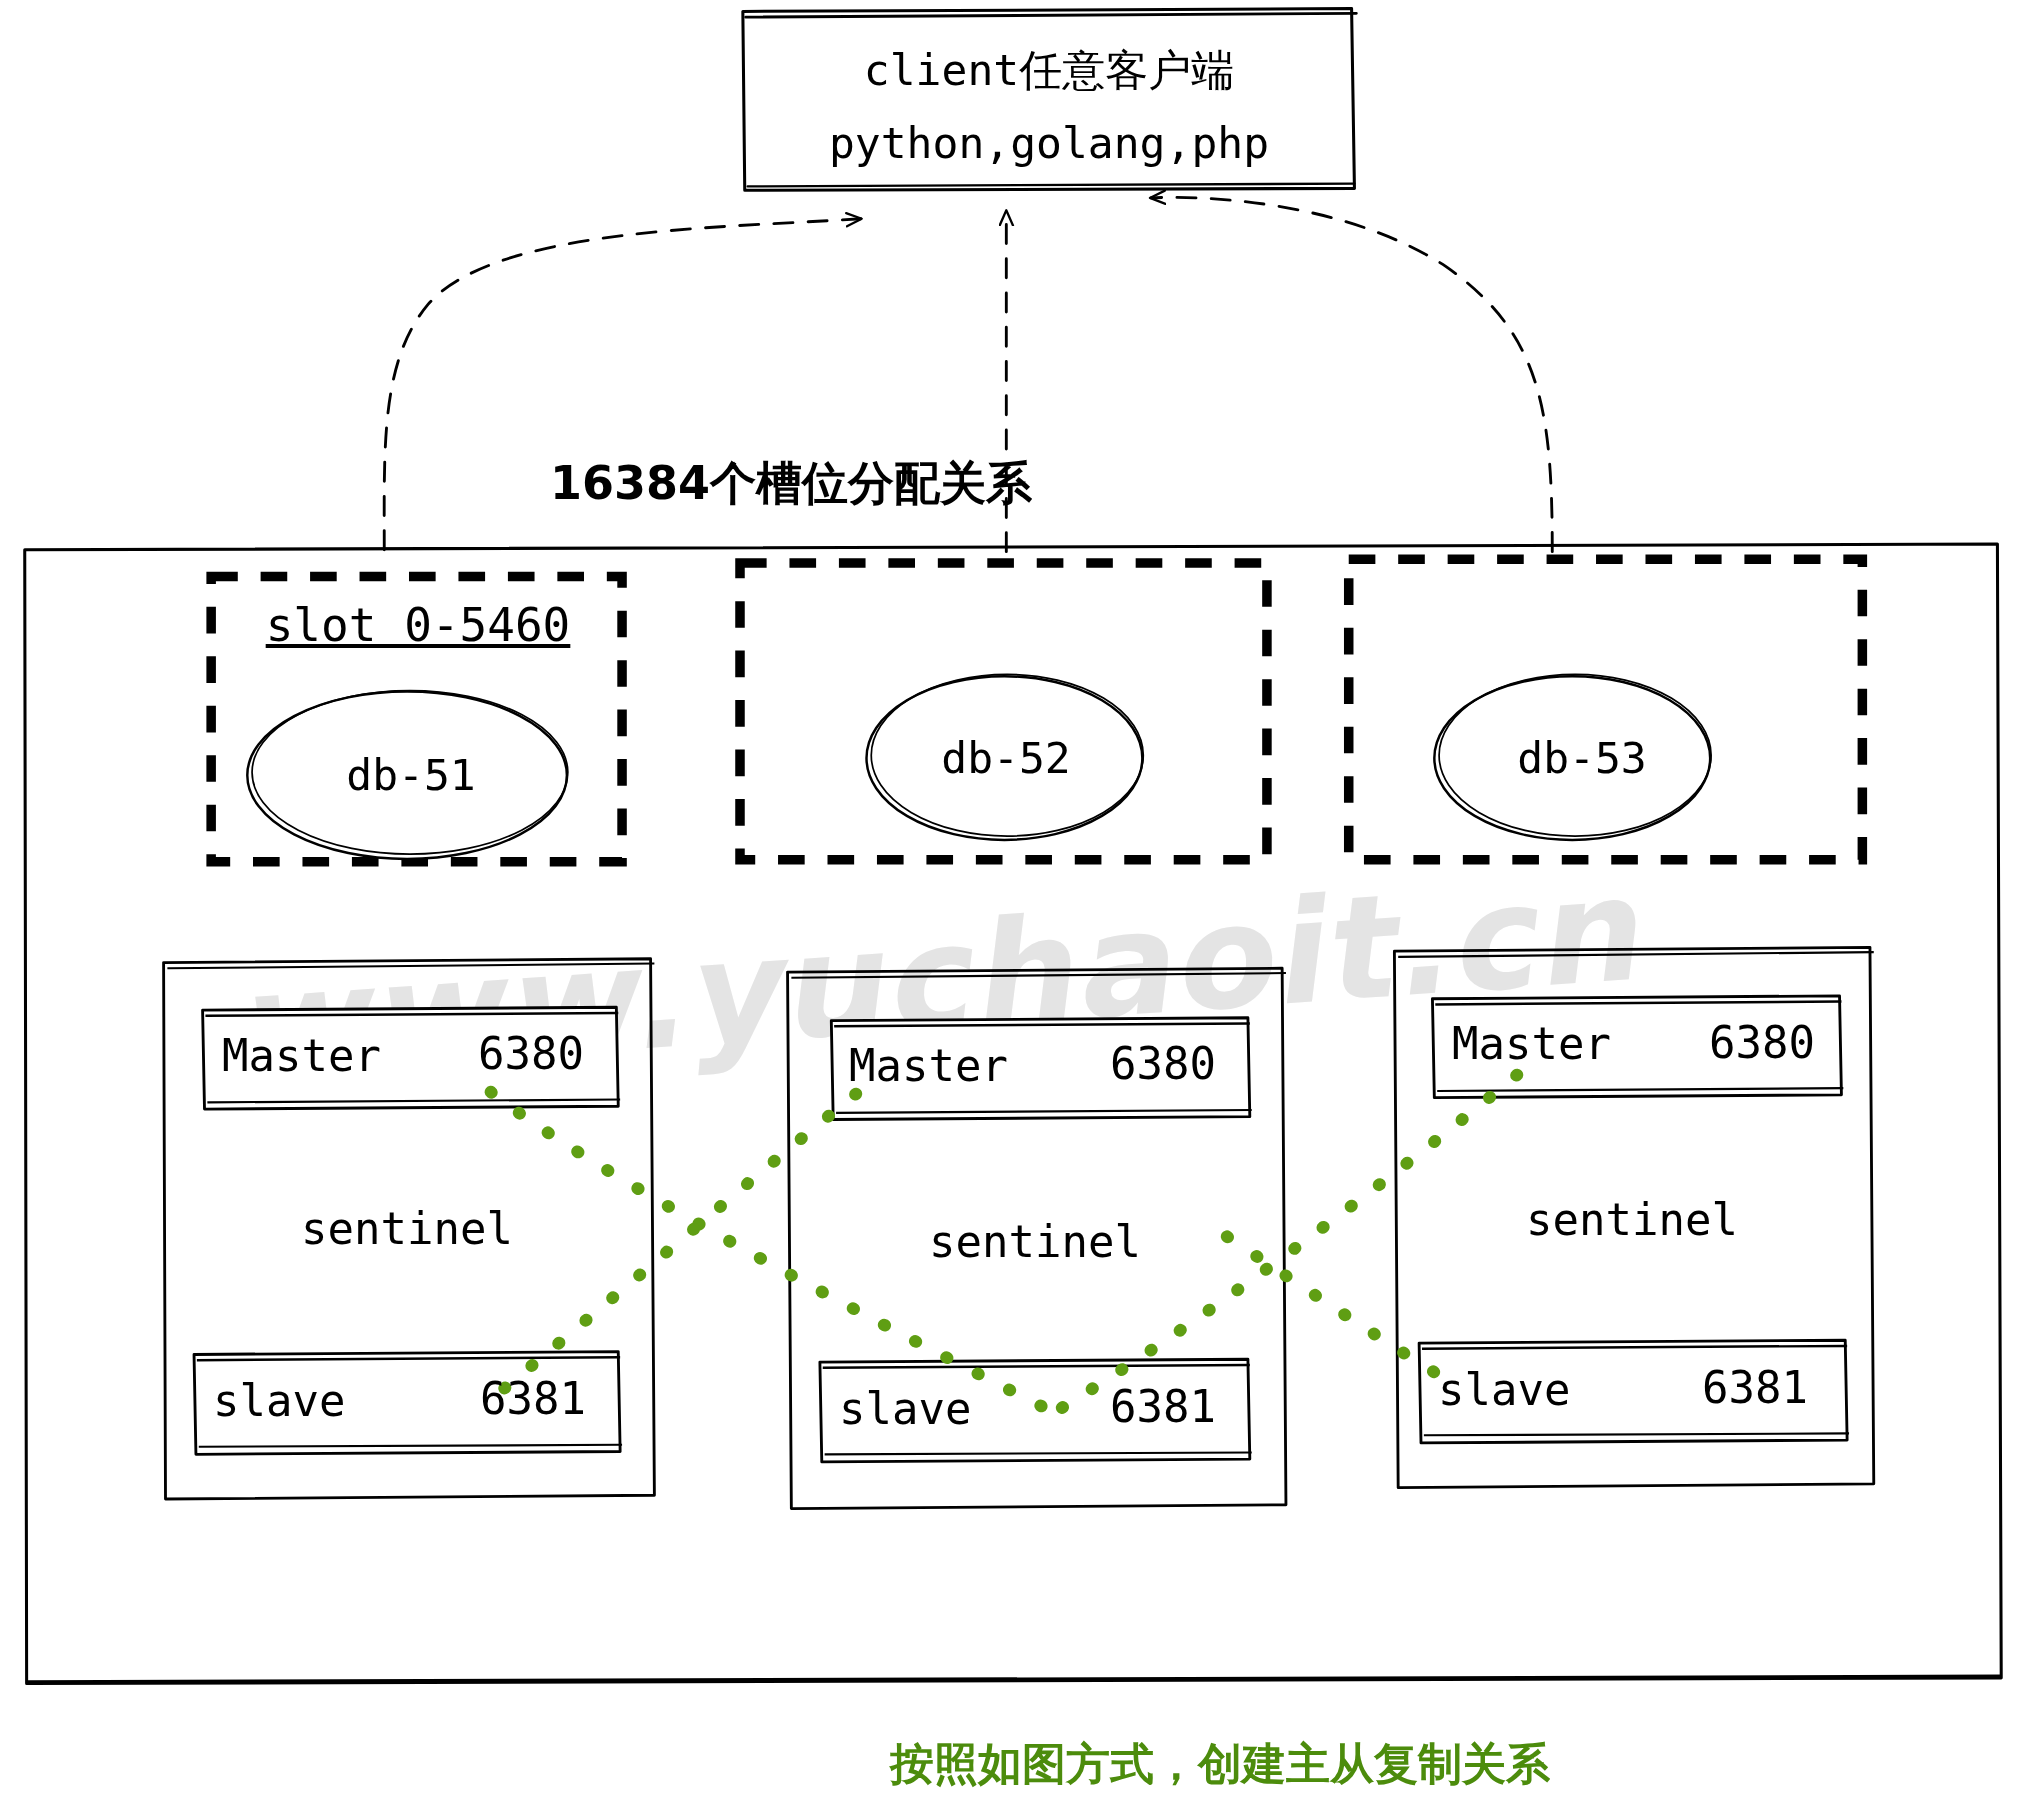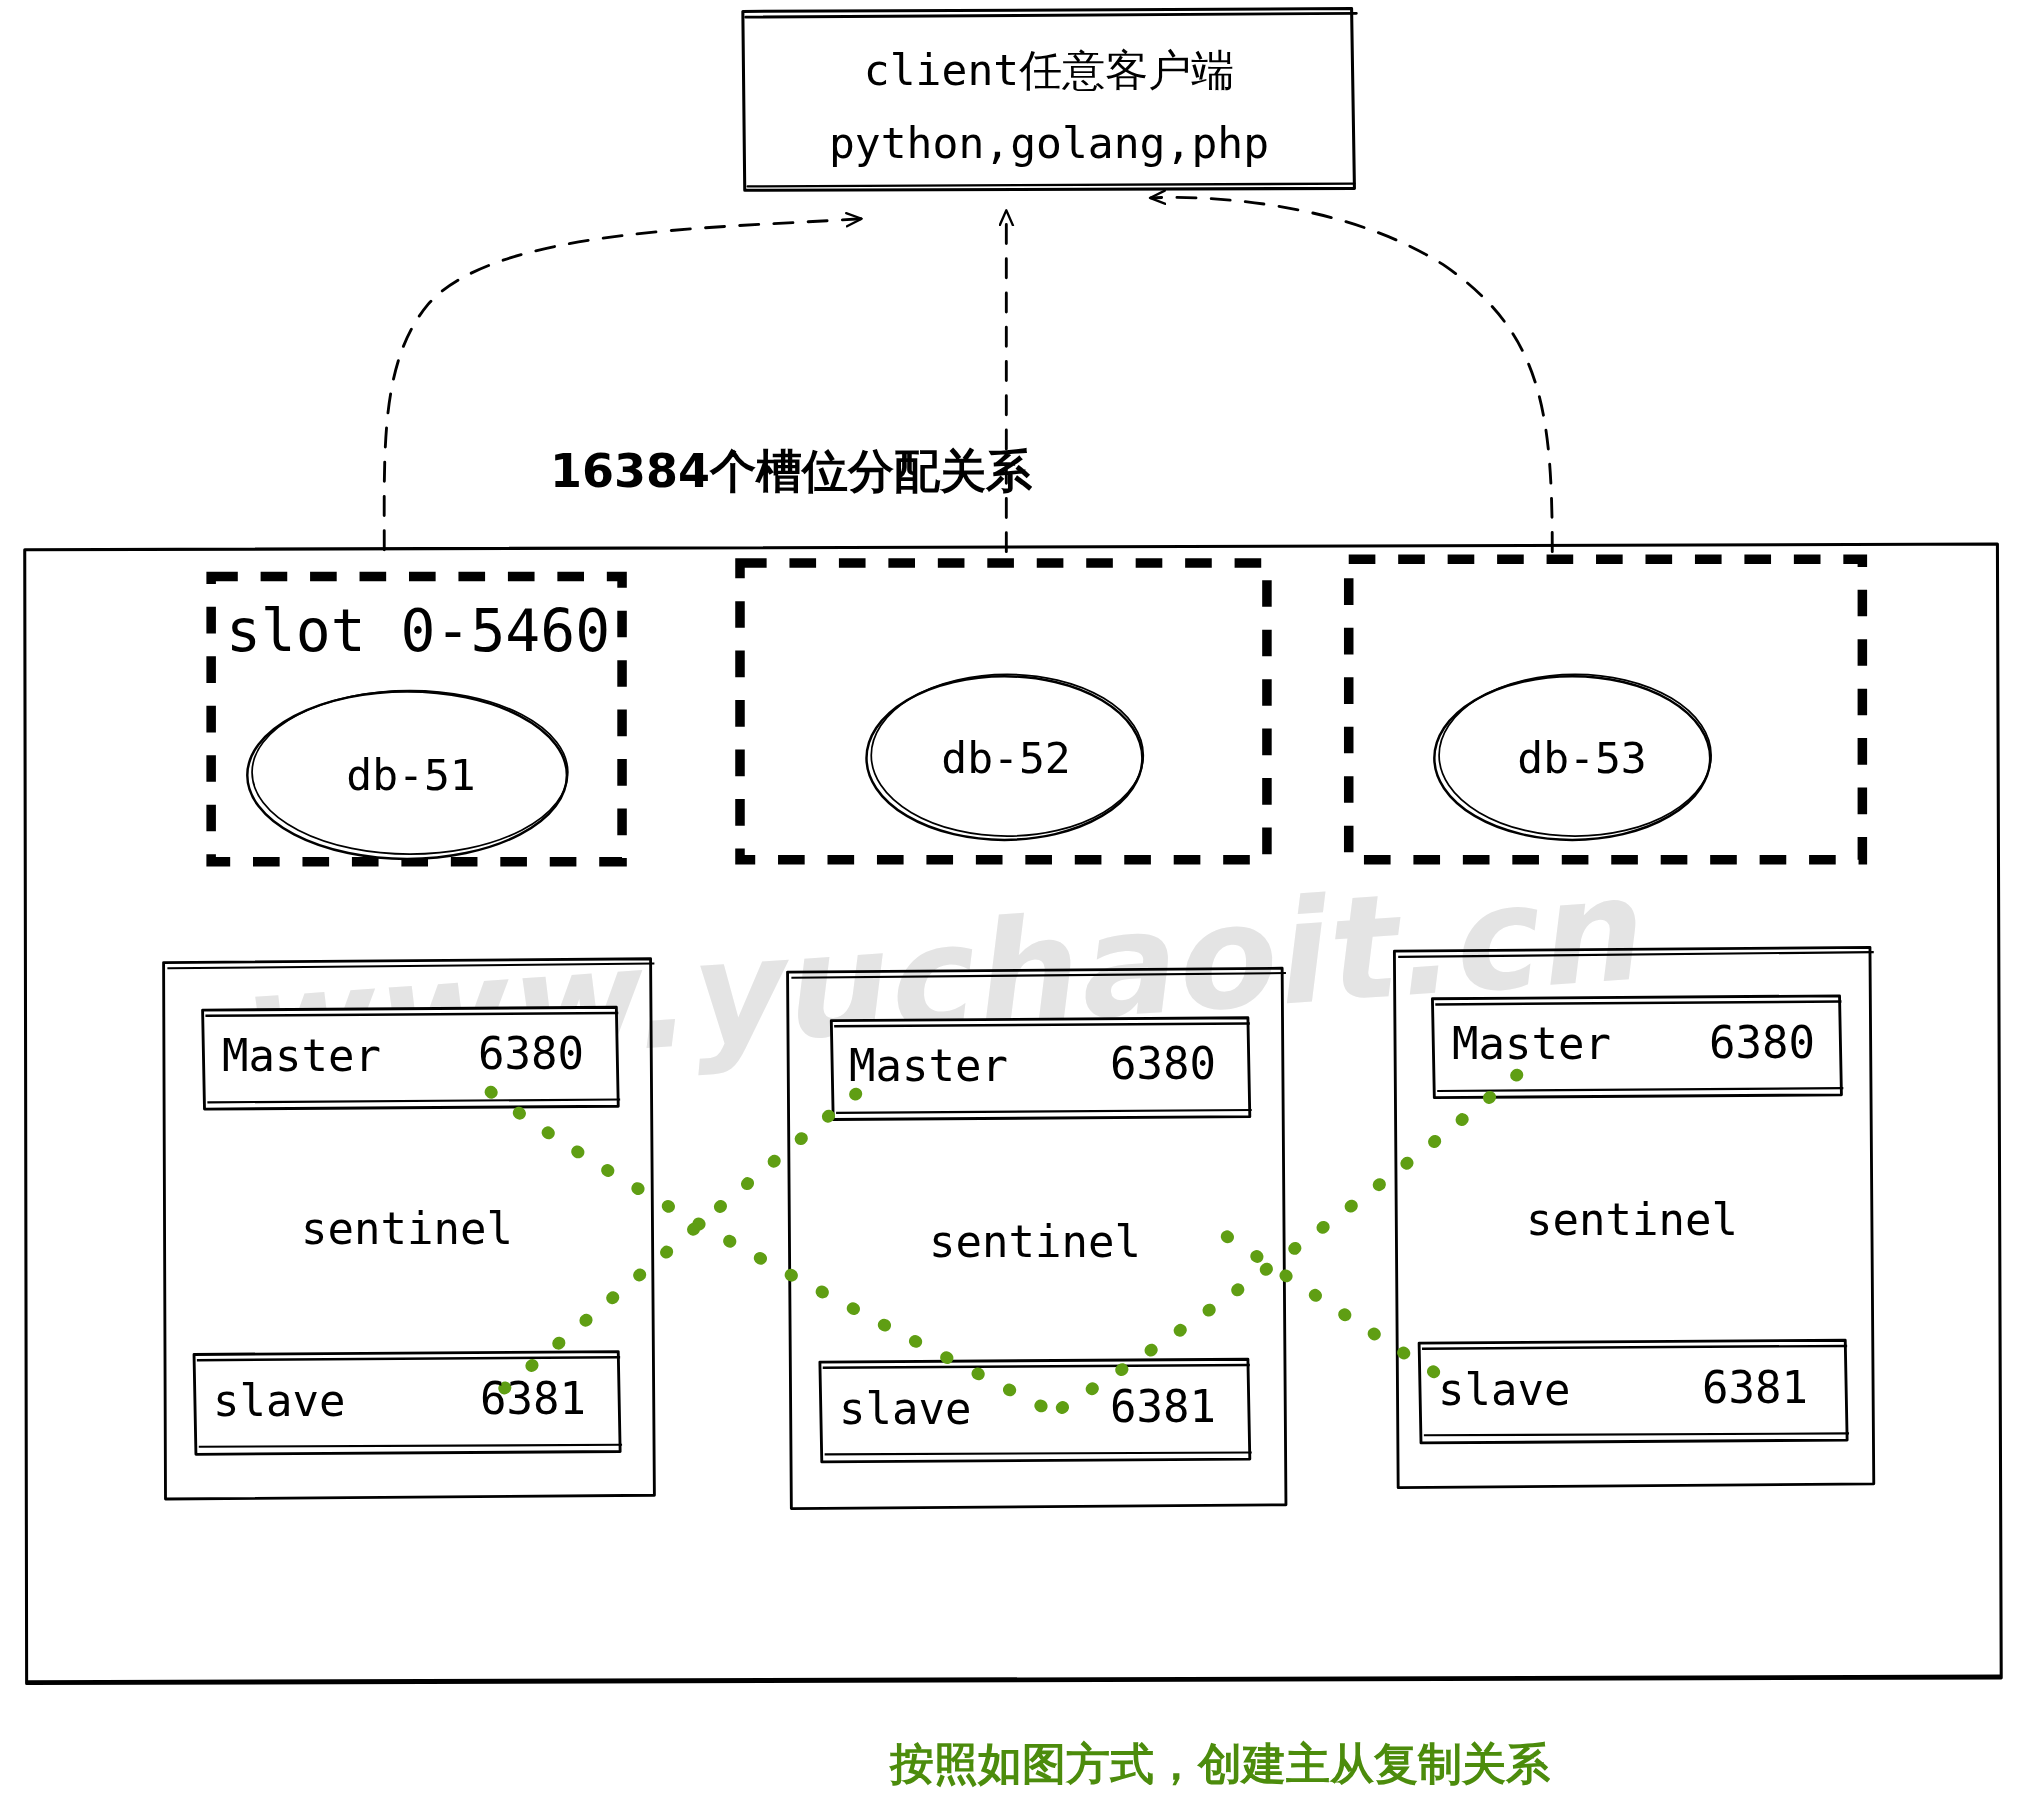--- a/index.html
+++ b/index.html
@@ -34,21 +34,21 @@
     line-height: 1.0;
   }
   .center { transform: translateX(-50%); text-align: left; }
 
   
   .client-line {
     font-size: 43px;
     letter-spacing: 0px;
   }
   
-  .slot-label { font-size: 58px; }
+  .slot-label { font-size: 46px; text-decoration: underline; }
   
   .db-label { font-size: 43px; }
   
   .ms-label { font-size: 44px; }
   .sentinel-label { font-size: 44px; }
   .cluster-label { font-size: 44px; }
 
   .handwriting {
     font-family: "DejaVu Sans", "Liberation Sans", sans-serif;
     font-size: 46px;
@@ -182,21 +182,21 @@
     </g>
 
     <g>
       <path d="M28,1768 L2104,1762" fill="none" stroke="#000000" stroke-width="3"></path>
     </g>
   </svg>
 
   <div class="txt client-line center" style="left:1049px; top:49px;">client任意客户端</div>
   <div class="txt client-line center" style="left:1049px; top:122px;">python,golang,php</div>
 
-  <div class="txt handwriting center" style="left:791px; top:448px;">16384个槽位分配关系</div>
+  <div class="txt handwriting center" style="left:791px; top:460px;">16384个槽位分配关系</div>
 
   <div class="txt slot-label center" style="left:418px; top:602px;">slot 0-5460</div>
 
   <div class="txt db-label center" style="left:411px; top:754px;">db-51</div>
   <div class="txt db-label center" style="left:1006px; top:737px;">db-52</div>
   <div class="txt db-label center" style="left:1574px; top:737px;margin-left:8px;">db-53</div>
 
   <div class="txt ms-label" style="left:222px; top:1034px;">Master</div>
   <div class="txt ms-label" style="left:478px; top:1032px;">6380</div>
   <div class="txt sentinel-label center" style="left:407px; top:1207px;">sentinel</div>

